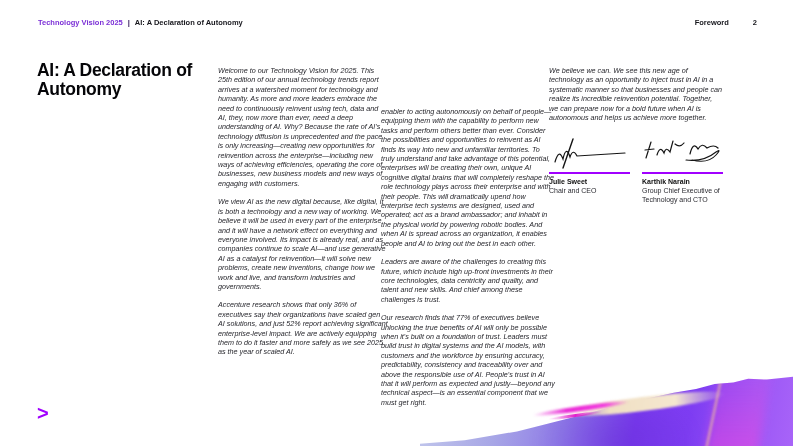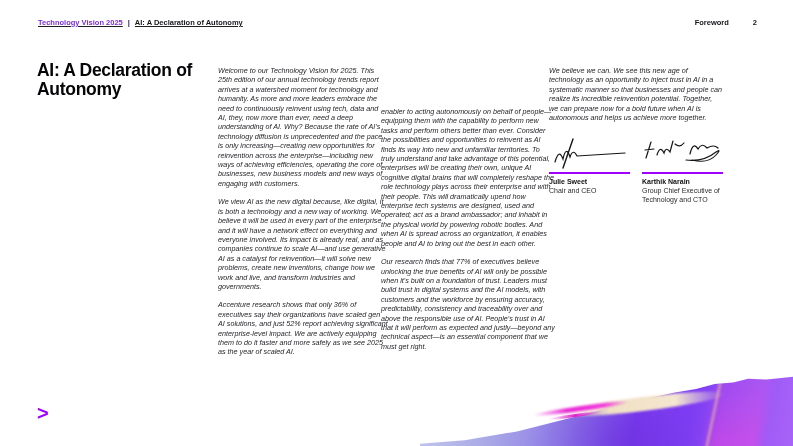--- a/index.html
+++ b/index.html
@@ -19,21 +19,21 @@
     position: absolute;
     left: 38px;
     right: 36px;
     top: 18px;
     display: flex;
     justify-content: space-between;
     align-items: baseline;
     font-size: 7.5px;
     font-weight: 700;
   }
-  .header-left { display: flex; gap: 5px; align-items: baseline; text-decoration: underline; }
+  .header-left { display: flex; gap: 5px; align-items: baseline; }
   .brand { color: #7b2fd6; }
   .hdr-sep { color: #2a0f53; }
   .hdr-doc-title { color: #16161c; }
   .header-right { display: flex; gap: 24px; align-items: flex-end; color: #16161c; }
 
   
   .hero {
     position: absolute;
     left: 37px;
     top: 61px;
@@ -205,20 +205,21 @@
   </div>
 
   <div class="col col-a">
     <p>Welcome to our Technology Vision for 2025. This 25th edition of our annual technology trends report arrives at a watershed moment for technology and humanity. As more and more leaders embrace the need to continuously reinvent using tech, data and AI, they, now more than ever, need a deep understanding of AI. Why? Because the rate of AI's technology diffusion is unprecedented and the pace is only increasing—creating new opportunities for reinvention across the enterprise—including new ways of achieving efficiencies, operating the core of businesses, new business models and new ways of engaging with customers.</p>
     <p>We view AI as the new digital because, like digital, it is both a technology and a new way of working. We believe it will be used in every part of the enterprise and it will have a network effect on everything and everyone involved. Its impact is already real, and as companies continue to scale AI—and use generative AI as a catalyst for reinvention—it will solve new problems, create new inventions, change how we work and live, and transform industries and governments.</p>
     <p>Accenture research shows that only 36% of executives say their organizations have scaled gen AI solutions, and just 52% report achieving significant enterprise-level impact. We are actively equipping them to do it faster and more safely as we see 2025 as the year of scaled AI.</p>
   </div>
 
   <div class="col col-b">
     <p>enabler to acting autonomously on behalf of people—equipping them with the capability to perform new tasks and perform others better than ever. Consider the possibilities and opportunities to reinvent as AI finds its way into new and unfamiliar territories. To truly understand and take advantage of this potential, enterprises will be creating their own, unique AI cognitive digital brains that will completely reshape the role technology plays across their enterprise and with their people. This will dramatically upend how enterprise tech systems are designed, used and operated; act as a brand ambassador; and inhabit in the physical world by powering robotic bodies. And when AI is spread across an organization, it enables people and AI to bring out the best in each other.</p>
+    <p>Leaders are aware of the challenges to creating this future, which include high up-front investments in their core technologies, data centricity and quality, and talent and new skills. And chief among these challenges is trust.</p>
     <p>Our research finds that 77% of executives believe unlocking the true benefits of AI will only be possible when it's built on a foundation of trust. Leaders must build trust in digital systems and the AI models, with customers and the workforce by ensuring accuracy, predictability, consistency and traceability over and above the responsible use of AI. People's trust in AI that it will perform as expected and justly—beyond any technical aspect—is an essential component that we must get right.</p>
   </div>
 
   <div class="col col-c">
     <p>We believe we can. We see this new age of technology as an opportunity to inject trust in AI in a systematic manner so that businesses and people can realize its incredible reinvention potential. Together, we can prepare now for a bold future when AI is autonomous and helps us achieve more together.</p>
 
     <div class="sig-row">
       <div class="sig-block">
         <svg class="sig-scribble" viewBox="0 0 81 34" width="81" height="34">
           <path d="M14 32 L24 3" stroke="#141414" stroke-width="1.4" fill="none" stroke-linecap="round"></path>

